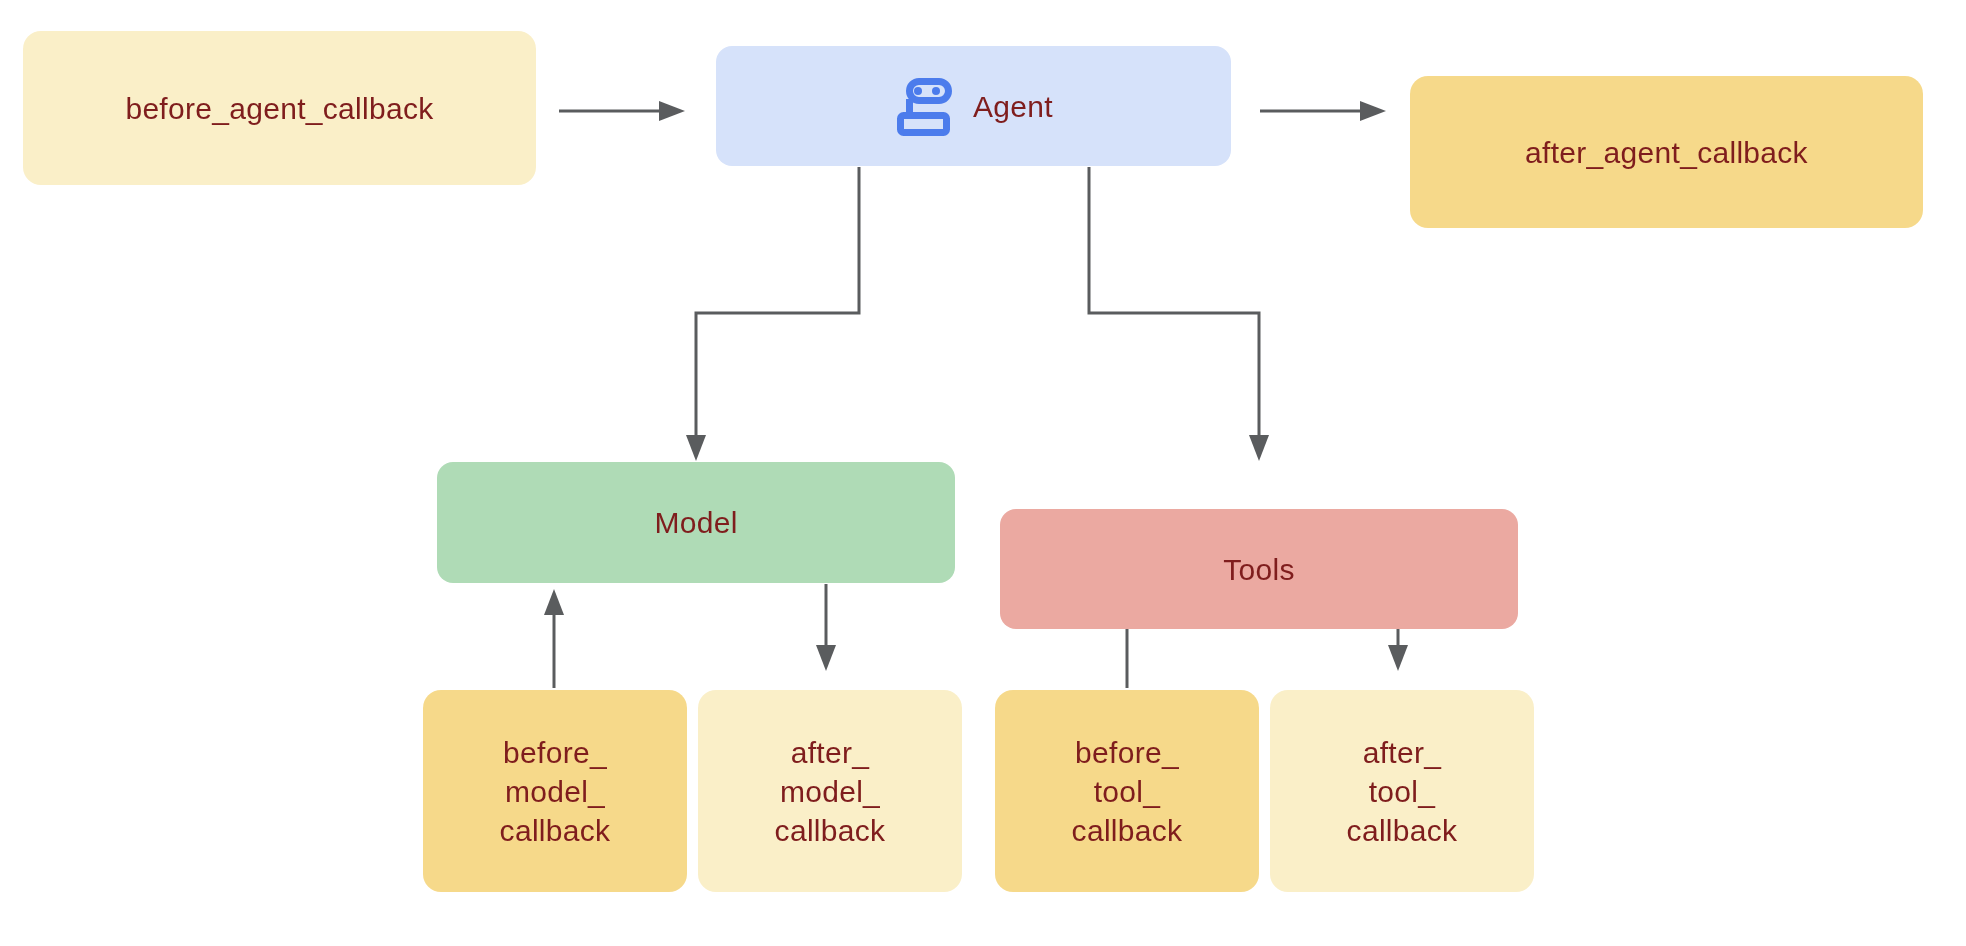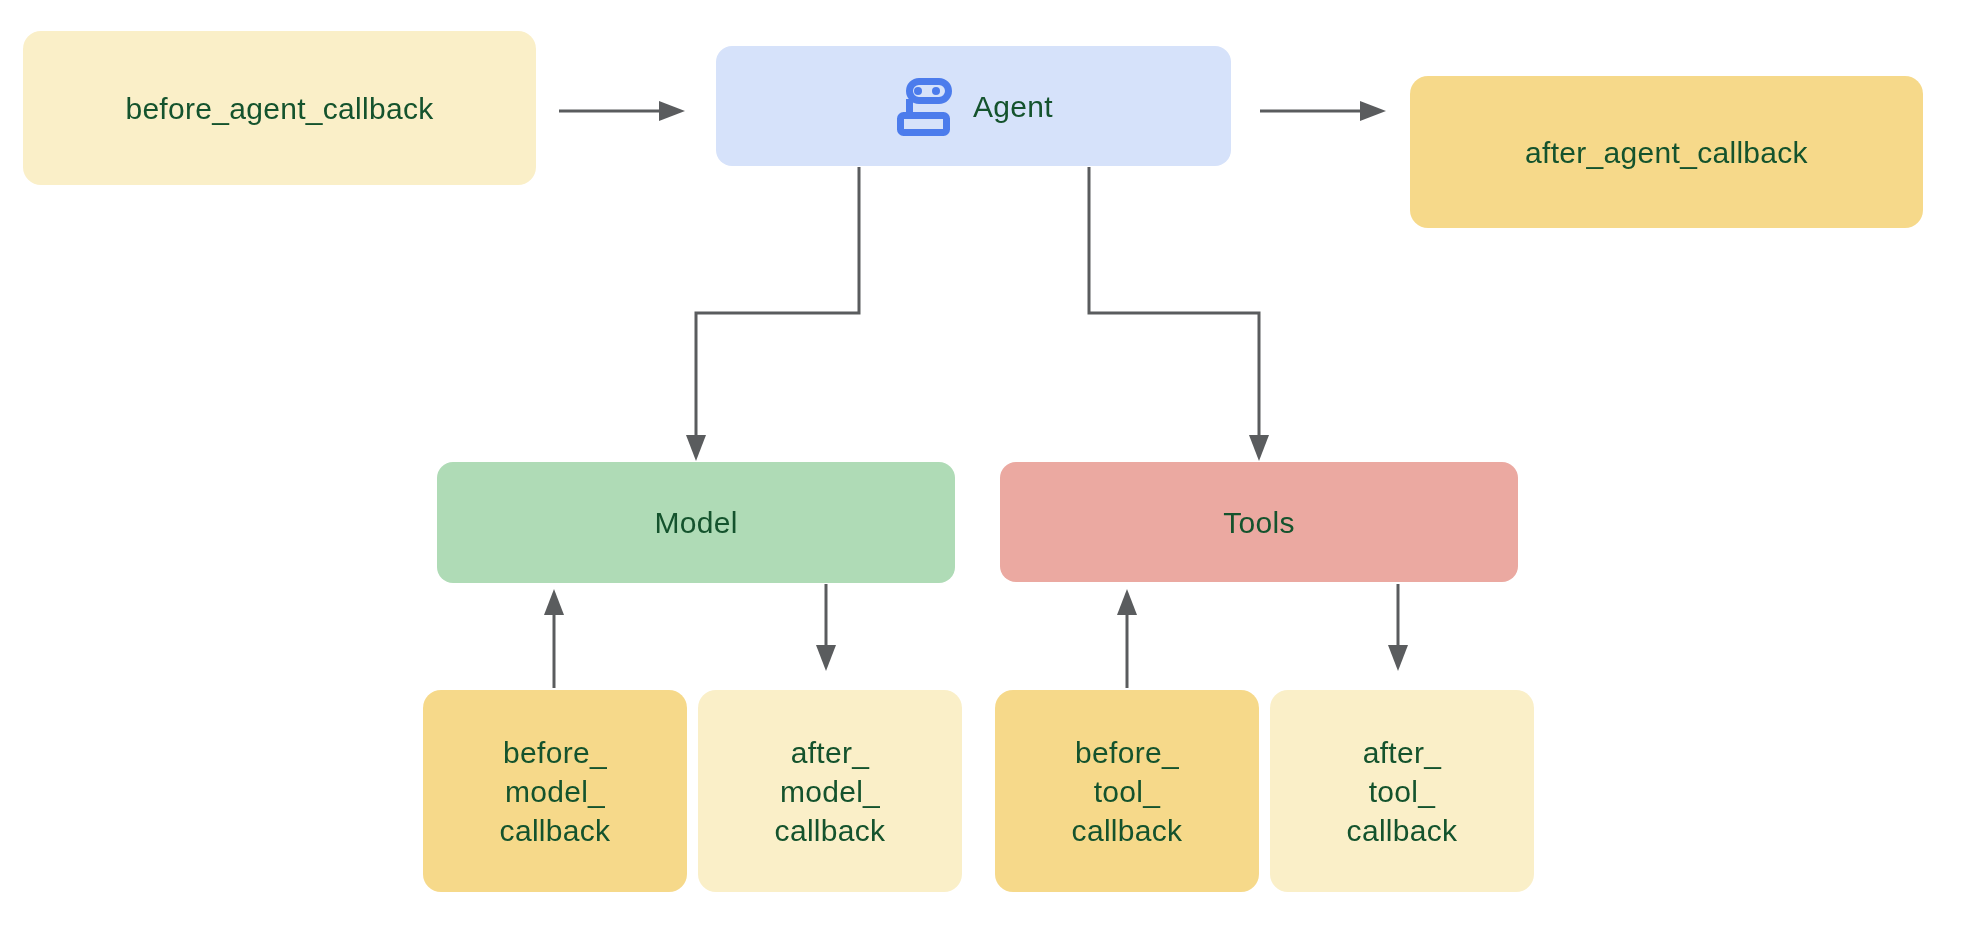--- a/index.html
+++ b/index.html
@@ -22,21 +22,21 @@
     fill: none;
     stroke: #5A5C5E;
     stroke-width: 3;
   }
   .node {
     position: absolute;
     display: flex;
     align-items: center;
     justify-content: center;
     border-radius: 18px;
-    color: #14532d;
+    color: #7f1d1d;
     font-size: 30px;
     letter-spacing: 0.3px;
   }
   .node .label {
     text-align: center;
     white-space: pre-line;
     line-height: 39px;
   }
   .n-before-agent { left: 23px;   top: 31px;  width: 513px; height: 154px; }
   .n-agent        { left: 716px;  top: 46px;  width: 515px; height: 120px; border-radius: 16px; gap: 21px; }
@@ -88,21 +88,21 @@
   </div>
 
   <div class="node n-after-agent" style="background-color: rgb(246, 217, 138);">
     <span class="label">after_agent_callback</span>
   </div>
 
   <div class="node n-model" style="background-color: rgb(175, 219, 182);">
     <span class="label">Model</span>
   </div>
 
-  <div class="node n-tools" style="background-color: rgb(235, 169, 161);">
+  <div class="node n-tools" style="background-color: rgb(235, 169, 161); margin-top: 47px;">
     <span class="label">Tools</span>
   </div>
 
   <div class="node n-before-model" style="background-color: rgb(246, 217, 138);">
     <span class="label">before_
 model_
 callback</span>
   </div>
 
   <div class="node n-after-model" style="background-color: rgb(250, 239, 200);">

